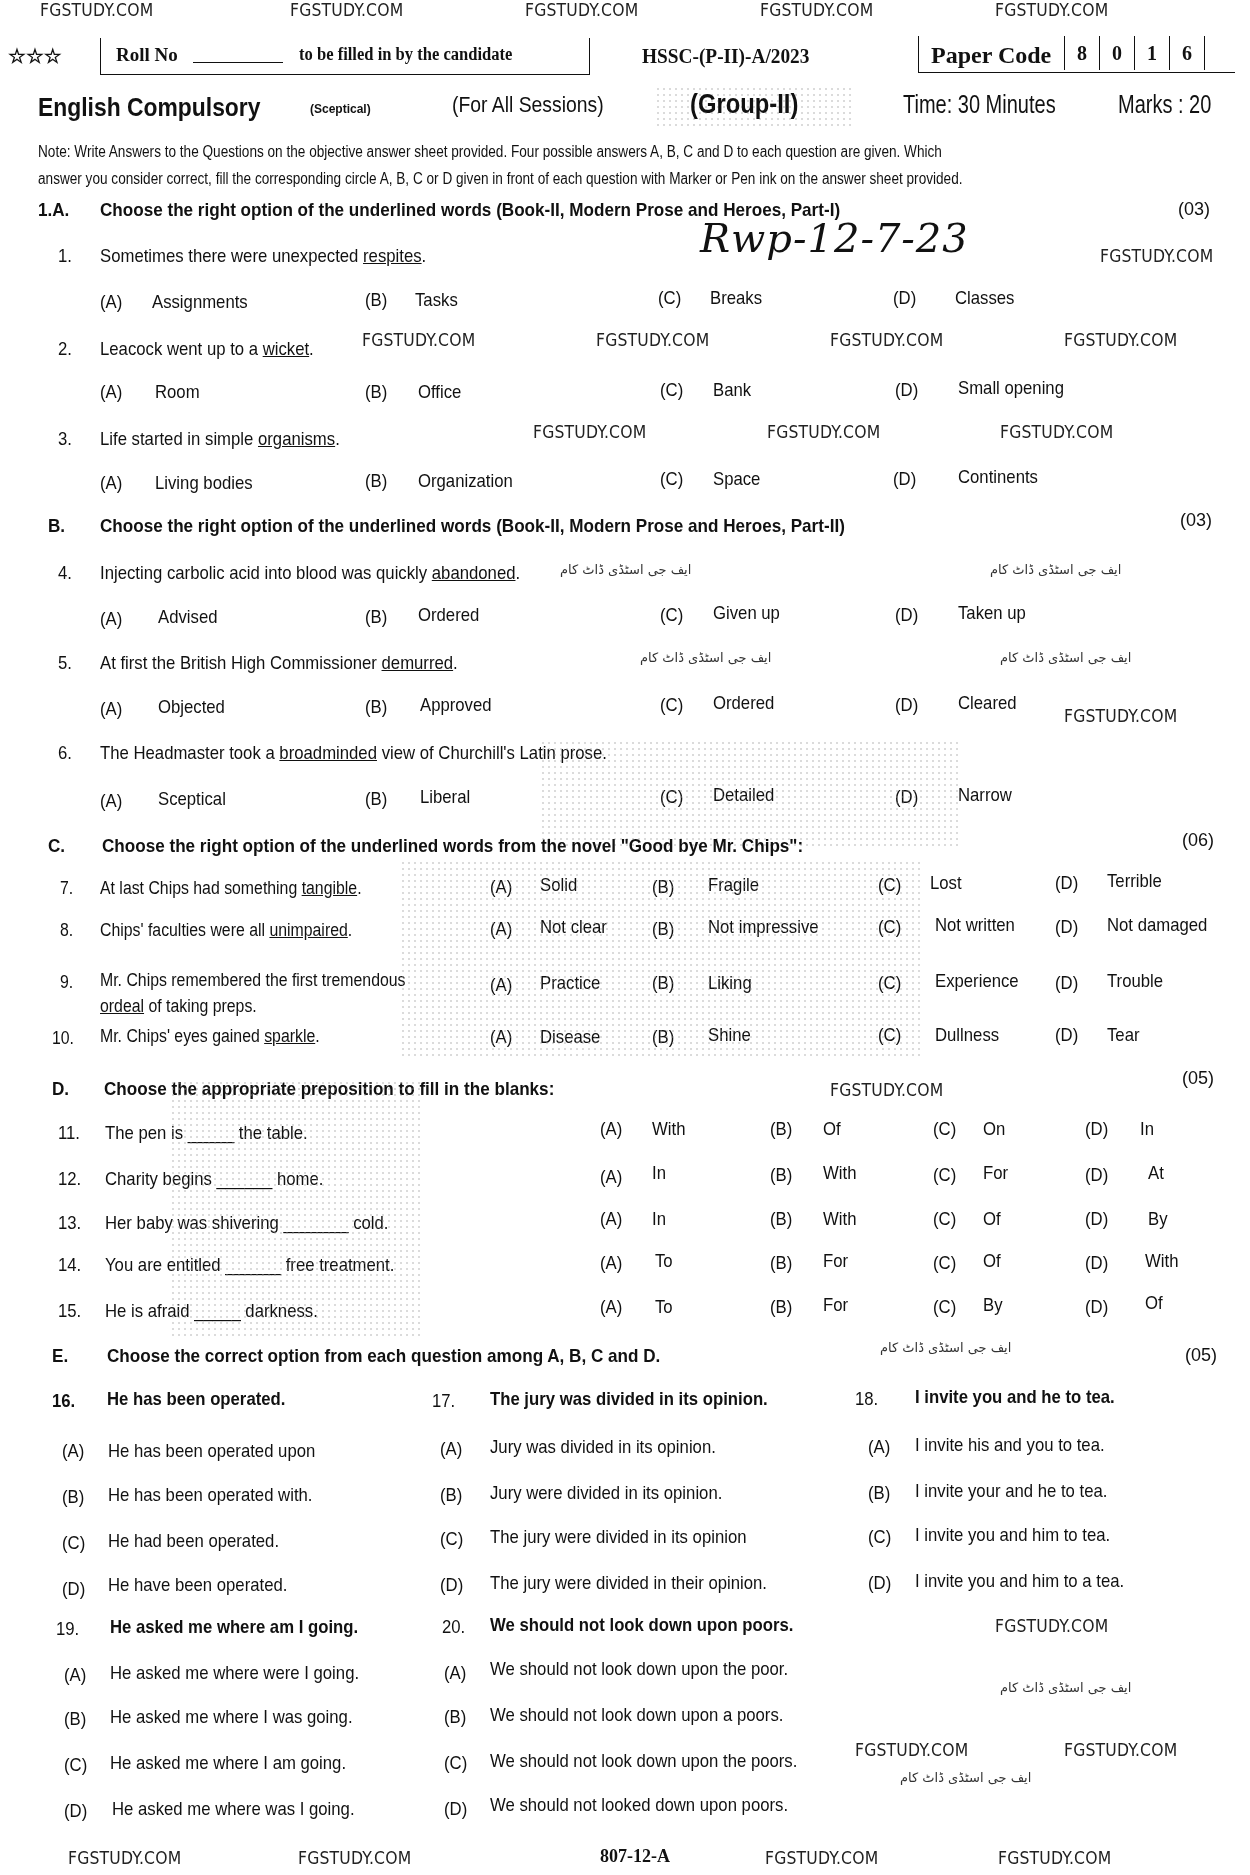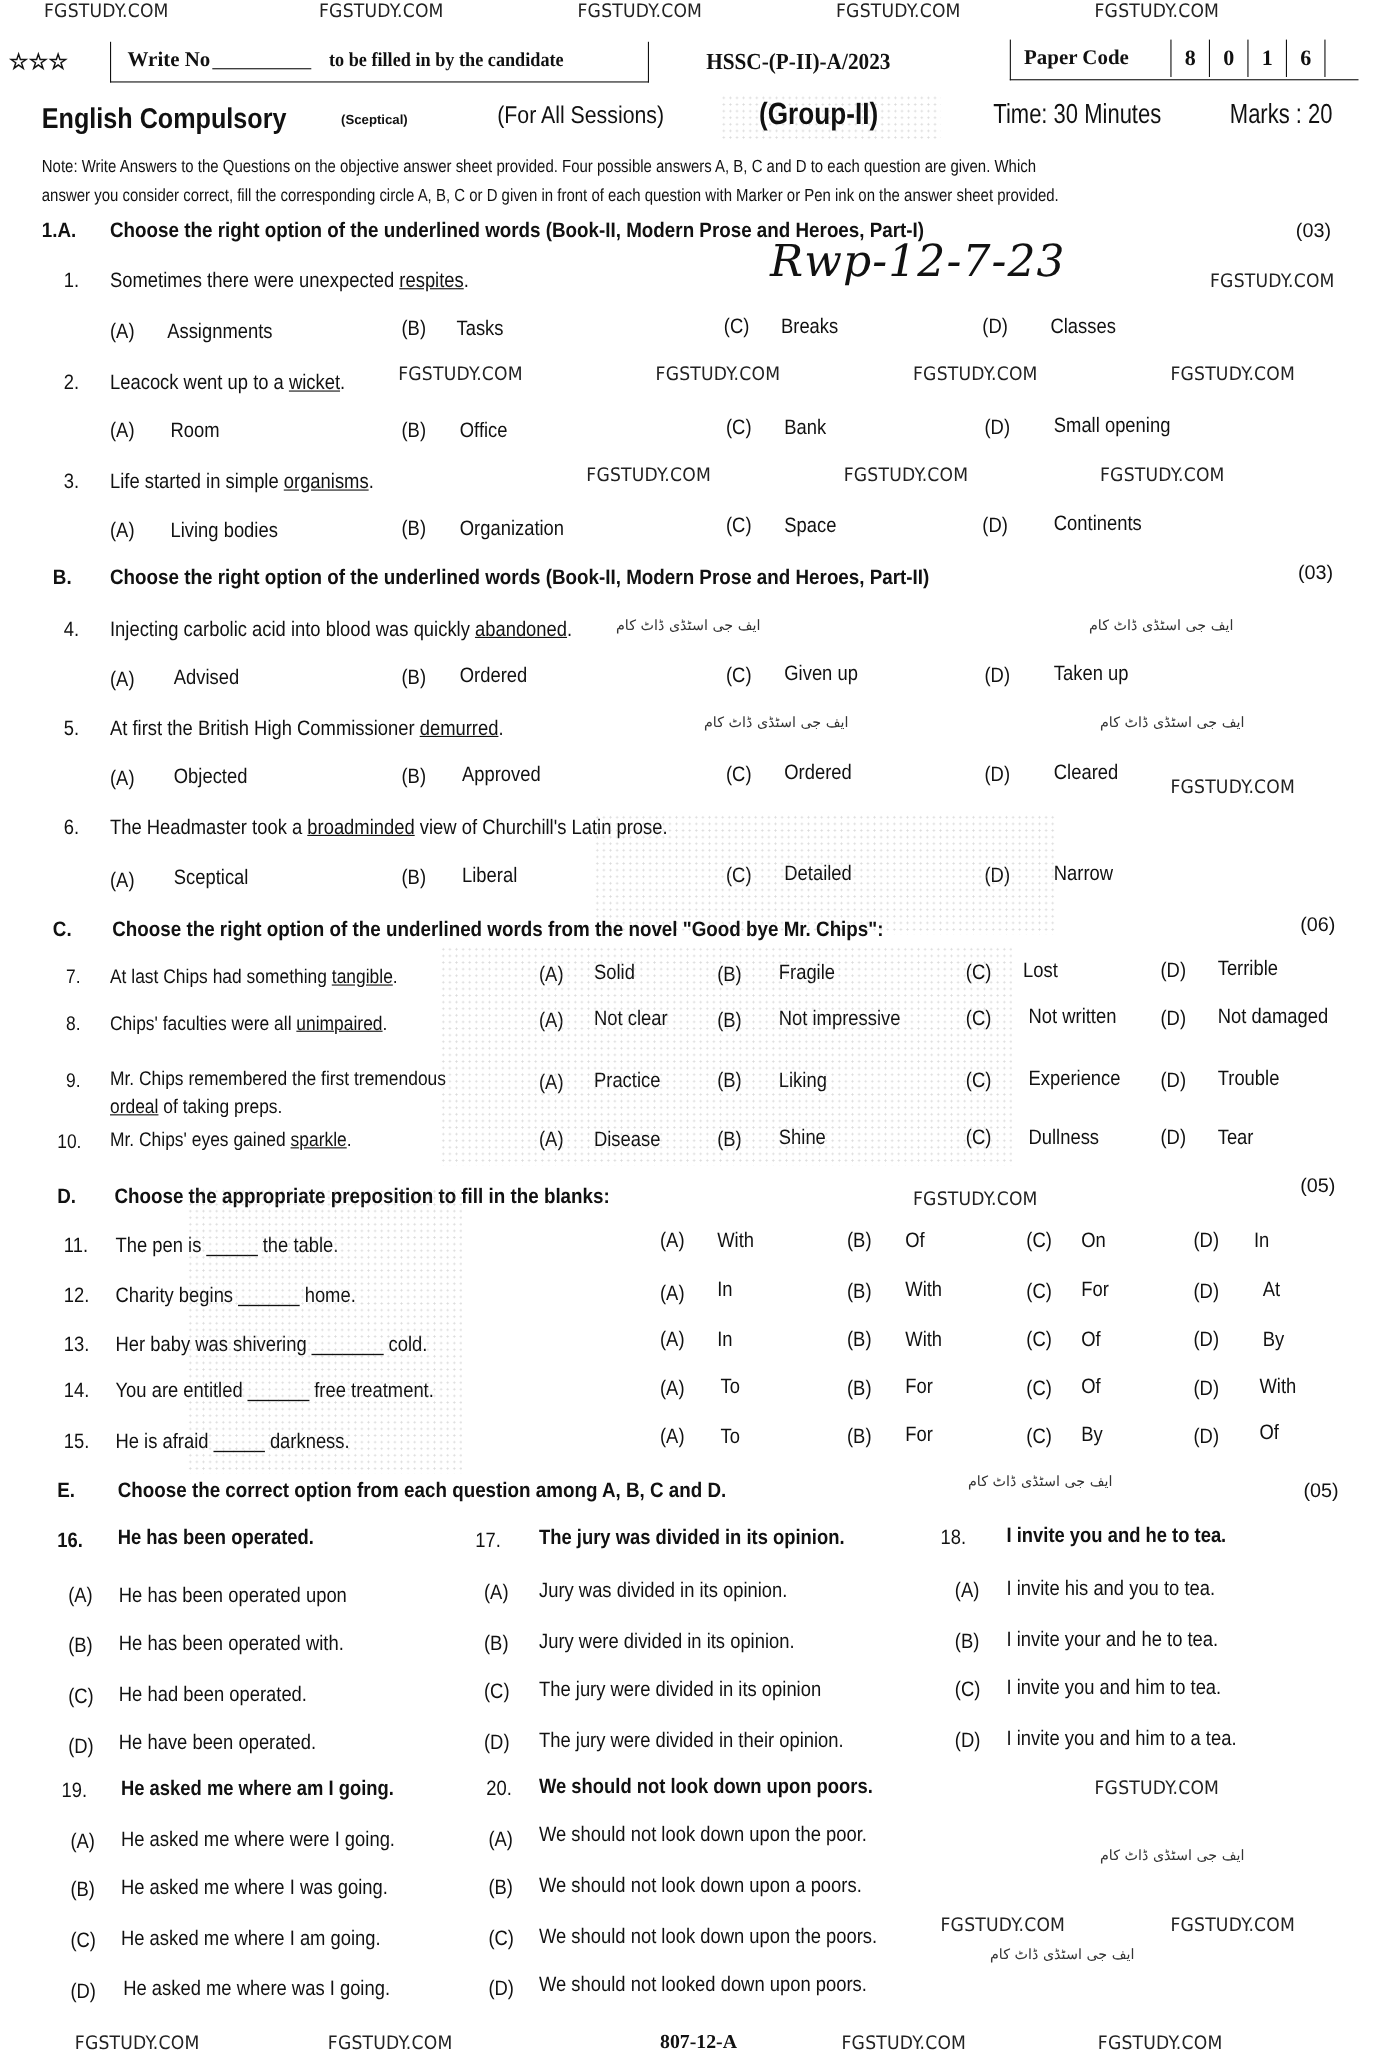--- a/index.html
+++ b/index.html
@@ -22,27 +22,27 @@
 <body>
 
 <div class="abs wm" style="left:40px;top:0px;">FGSTUDY.COM</div>
 <div class="abs wm" style="left:290px;top:0px;">FGSTUDY.COM</div>
 <div class="abs wm" style="left:525px;top:0px;">FGSTUDY.COM</div>
 <div class="abs wm" style="left:760px;top:0px;">FGSTUDY.COM</div>
 <div class="abs wm" style="left:995px;top:0px;">FGSTUDY.COM</div>
 
 <div class="abs serif b" style="left:8px;top:44px;font-size:20px;">☆☆☆</div>
 <div class="abs box" style="left:100px;top:38px;width:488px;height:36px;border-top:none;">
-  <span class="abs serif b" style="left:15px;top:6px;font-size:19px;">Write No</span>
+  <span class="abs serif b" style="left:15px;top:6px;font-size:19px;">Roll No</span>
   <span class="abs" style="left:92px;top:24px;width:90px;border-bottom:1.5px solid #111;"></span>
   <span class="abs serif b" style="left:198px;top:6px;font-size:18px;transform:scaleX(0.92);transform-origin:left;">to be filled in by the candidate</span>
 </div>
 <div class="abs serif b" style="left:642px;top:44px;font-size:21px;transform:scaleX(0.92);transform-origin:left;">HSSC-(P-II)-A/2023</div>
 <div class="abs box" style="left:918px;top:36px;width:316px;height:36px;border-top:none;border-right:none;">
-  <span class="abs serif b" style="left:12px;top:6px;font-size:19px;">Paper Code</span>
+  <span class="abs serif b" style="left:12px;top:6px;font-size:24px;">Paper Code</span>
   <span class="abs" style="left:145px;top:0px;text-decoration:underline;"><span class="codecell">8</span><span class="codecell">0</span><span class="codecell">1</span><span class="codecell" style="border-right:1.5px solid #111;">6</span></span>
 </div>
 
 <div class="abs b" style="left:38px;top:92px;font-size:26px;transform:scaleX(0.88);transform-origin:left;">English Compulsory</div>
 <div class="abs b" style="left:310px;top:102px;font-size:12px;">(Sceptical)</div>
 <div class="abs" style="left:452px;top:92px;font-size:22px;transform:scaleX(0.88);transform-origin:left;">(For All Sessions)</div>
 <div class="abs noise" style="left:655px;top:86px;width:200px;height:42px;"></div>
 <div class="abs b" style="left:690px;top:88px;font-size:28px;transform:scaleX(0.85);transform-origin:left;">(Group-II)</div>
 <div class="abs" style="left:903px;top:90px;font-size:25px;transform:scaleX(0.8);transform-origin:left;">Time: 30 Minutes</div>
 <div class="abs" style="left:1118px;top:90px;font-size:25px;transform:scaleX(0.8);transform-origin:left;">Marks : 20</div>

